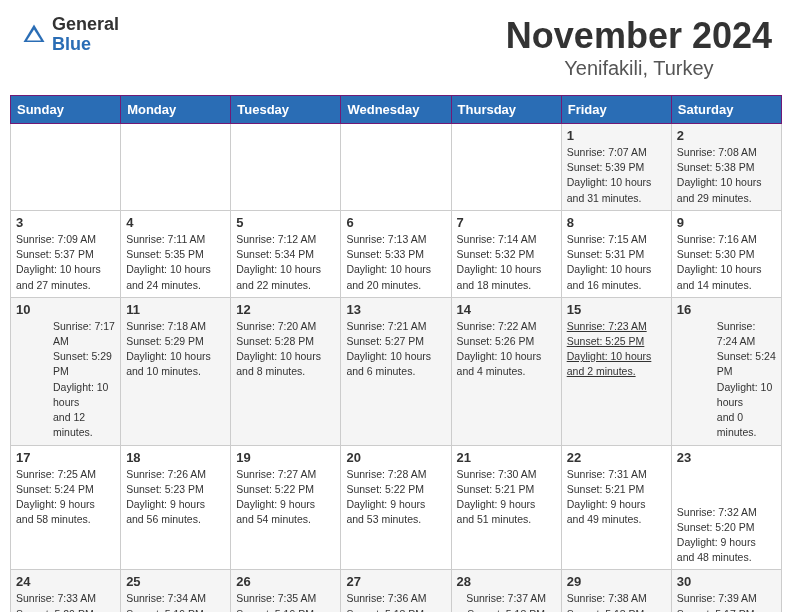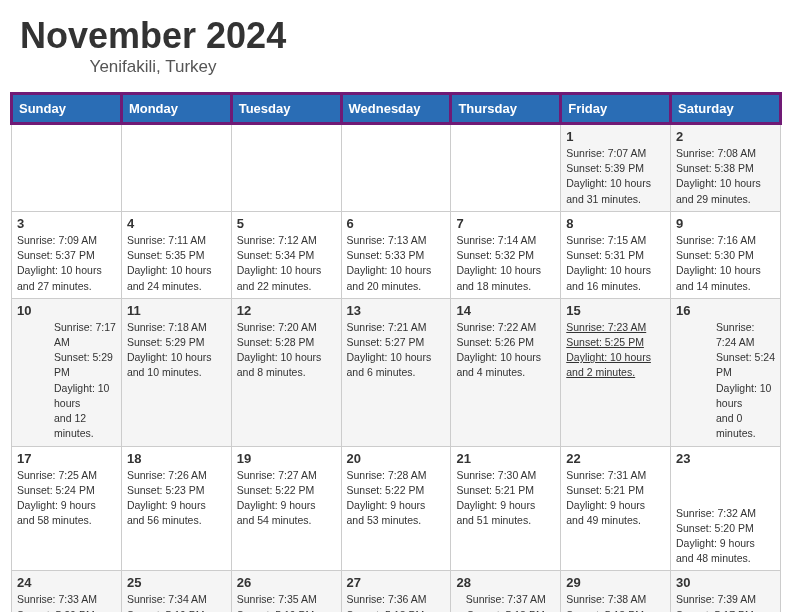--- a/index.html
+++ b/index.html
@@ -43,35 +43,35 @@
     }
     .title-block {
       text-align: center;
     }
     .month-title {
       font-size: 36px;
       font-weight: bold;
       color: #333;
     }
     .location {
-      font-size: 17px;
+      font-size: 20px;
       color: #555;
     }
     .calendar {
       width: 100%;
       border-collapse: collapse;
     }
     .calendar thead th {
       background-color: #2a6db5;
       color: white;
       font-size: 13px;
       font-weight: bold;
       padding: 6px 6px;
       text-align: left;
-      border: 3px solid #701a75;
+      border: 1px solid #701a75;
     }
     .calendar tbody td {
       vertical-align: top;
       border: 1px solid #ccc;
       padding: 4px 5px;
       width: 110px;
       min-height: 80px;
       font-size: 11px;
       color: #333;
       background: #fff;
@@ -94,20 +94,30 @@
       color: #333;
     }
     .empty-cell {
       background: #fff !important;
     }
   </style>
 </head>
 <body>
 
 <div class="header">
+  <div class="logo">
+    <svg class="logo-icon" viewBox="0 0 40 40">
+      <polygon points="20,5 35,30 5,30" fill="#2a6db5"></polygon>
+      <polygon points="20,12 30,28 10,28" fill="white"></polygon>
+    </svg>
+    <div class="logo-text">
+      <span class="logo-general">General</span>
+      <span class="logo-blue">Blue</span>
+    </div>
+  </div>
   <div class="title-block">
     <div class="month-title">November 2024</div>
     <div class="location">Yenifakili, Turkey</div>
   </div>
 </div>
 
 <table class="calendar">
   <thead>
     <tr>
     <th>Sunday</th>

